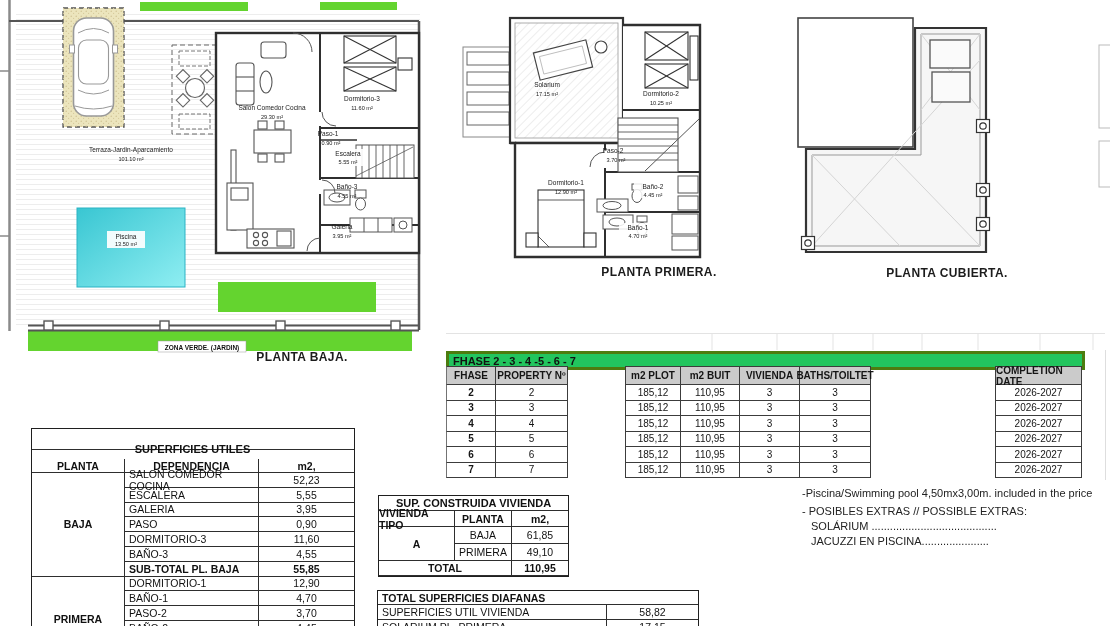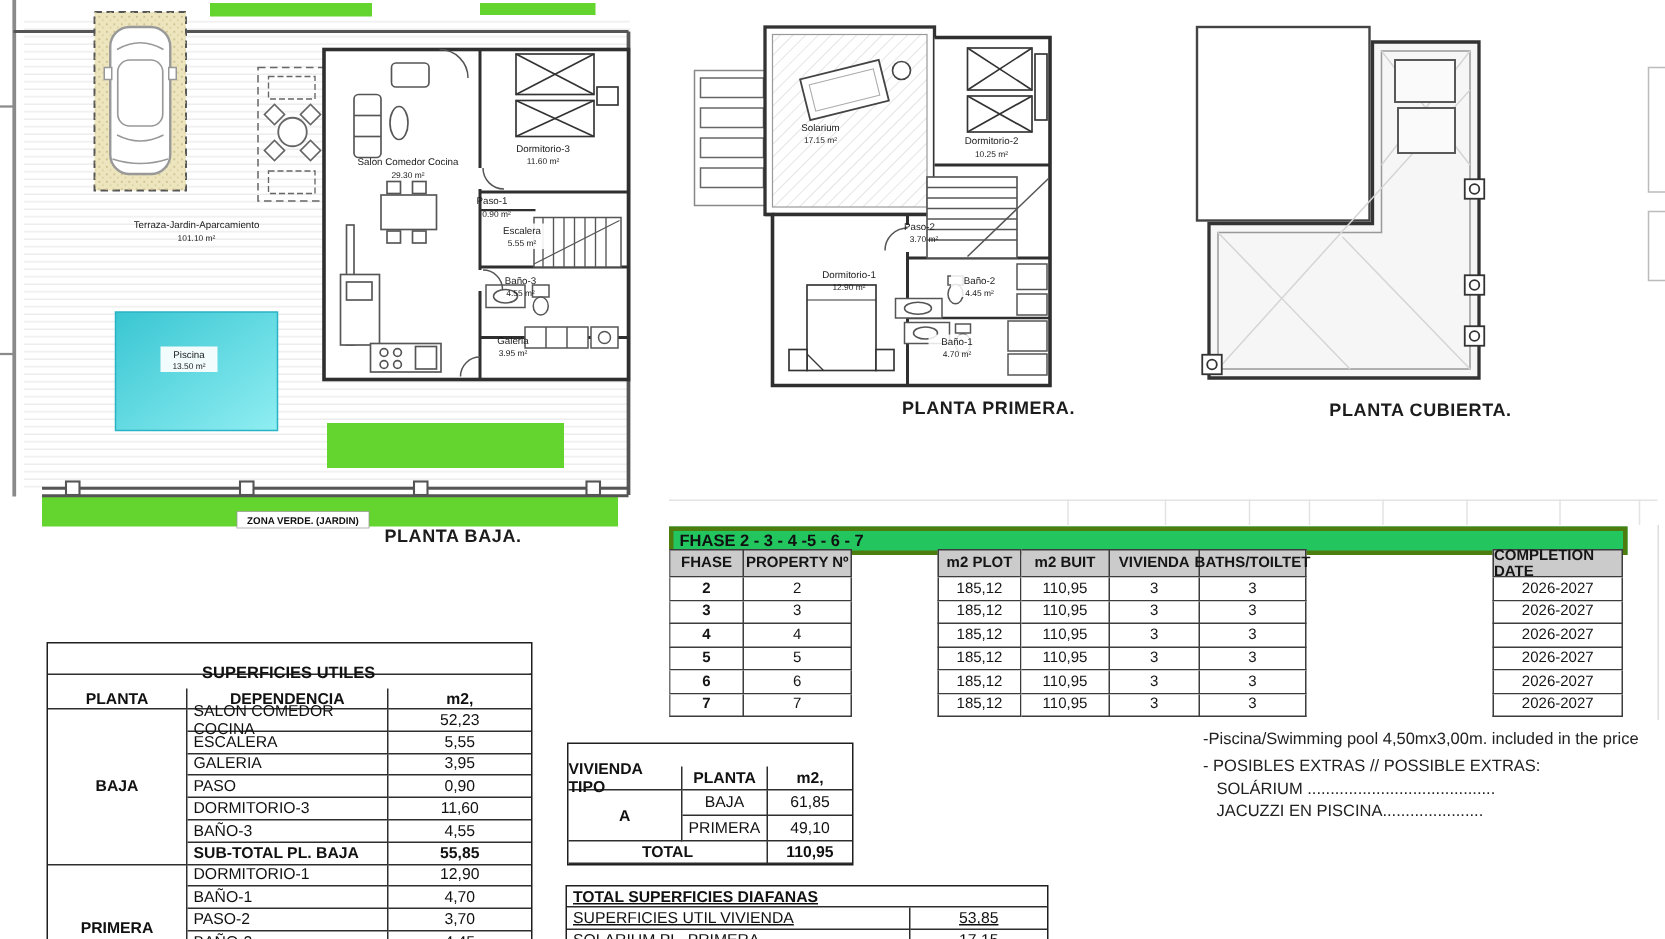--- a/index.html
+++ b/index.html
@@ -49,21 +49,21 @@
   .sc .hd{font-weight:700;}
   .sc .a-cell{grid-column:1;grid-row:3/5;font-weight:700;}
   .sc .tot{grid-column:1/3;font-weight:700;}
   .sc .noR{border-right:none;}
   .sc .b{font-weight:700;}
 
   
   .df{left:377px;top:590px;display:grid;border:1.5px solid #1f1f1f;background:#fff;
       grid-template-columns:229px 91px;grid-template-rows:14px 15px 15px;}
   .df div{border-right:1px solid #2e2e2e;border-bottom:1px solid #2e2e2e;
-      display:flex;align-items:center;font-size:10.5px;padding-left:4px;text-decoration:underline;}
+      display:flex;align-items:center;font-size:10.5px;padding-left:4px;}
   .df .span2{grid-column:1/3;font-weight:700;border-right:none;}
   .df .val{justify-content:center;padding-left:0;border-right:none;}
 
   
   .notes{left:762px;top:487px;width:330px;font-size:11px;color:#222;margin-left:40px;}
   .notes p{margin:0 0 2px 0;line-height:13px;}
   .notes .gap{margin-bottom:5px;}
   .notes .ind{padding-left:9px;}
 
   
@@ -481,36 +481,37 @@
   <div class="c3 noR" style="grid-row:11">12,90</div>
   <div class="c2 dep" style="grid-row:12">BAÑO-1</div>
   <div class="c3 noR" style="grid-row:12">4,70</div>
   <div class="c2 dep" style="grid-row:13">PASO-2</div>
   <div class="c3 noR" style="grid-row:13">3,70</div>
   <div class="c2 dep" style="grid-row:14">BAÑO-2</div>
   <div class="c3 noR" style="grid-row:14">4,45</div>
 </div>
 
 <div class="abs sc">
+  <div class="span3" style="grid-row:1">SUP. CONSTRUIDA VIVIENDA</div>
   <div class="hd" style="grid-row:2;grid-column:1">VIVIENDA TIPO</div>
   <div class="hd" style="grid-row:2;grid-column:2">PLANTA</div>
   <div class="hd noR" style="grid-row:2;grid-column:3">m2,</div>
   <div class="a-cell">A</div>
   <div style="grid-row:3;grid-column:2">BAJA</div>
   <div class="noR" style="grid-row:3;grid-column:3">61,85</div>
   <div style="grid-row:4;grid-column:2">PRIMERA</div>
   <div class="noR" style="grid-row:4;grid-column:3">49,10</div>
   <div class="tot" style="grid-row:5">TOTAL</div>
   <div class="b noR" style="grid-row:5;grid-column:3">110,95</div>
 </div>
 
 <div class="abs df">
   <div class="span2" style="grid-row:1">TOTAL SUPERFICIES DIAFANAS</div>
   <div style="grid-row:2;grid-column:1">SUPERFICIES UTIL VIVIENDA</div>
-  <div class="val" style="grid-row:2;grid-column:2">53,85</div>
+  <div class="val" style="grid-row:2;grid-column:2">58,82</div>
   <div style="grid-row:3;grid-column:1">SOLARIUM PL. PRIMERA</div>
   <div class="val" style="grid-row:3;grid-column:2">17,15</div>
 </div>
 
 <div class="abs notes">
   <p class="gap">-Piscina/Swimming pool 4,50mx3,00m. included in the price</p>
   <p>- POSIBLES EXTRAS // POSSIBLE EXTRAS:</p>
   <p class="ind">SOLÁRIUM .........................................</p>
   <p class="ind">JACUZZI EN PISCINA......................</p>
 </div>

